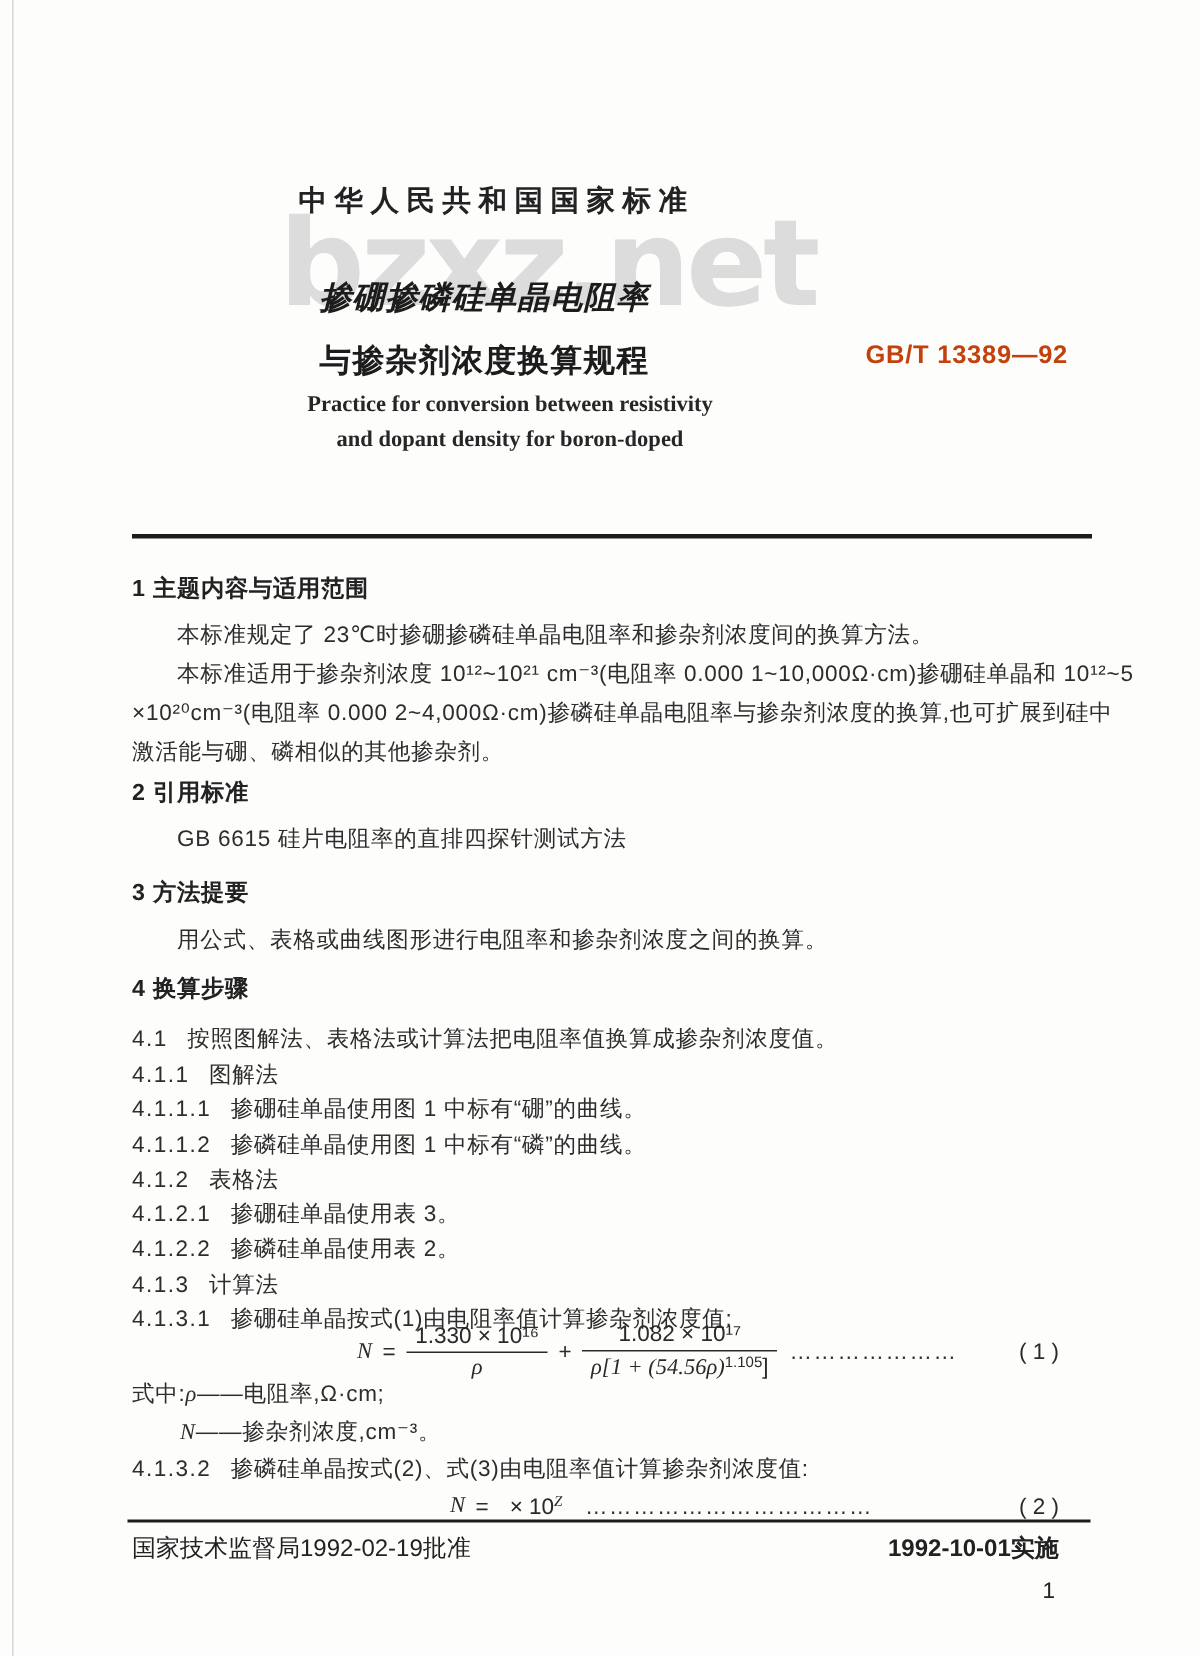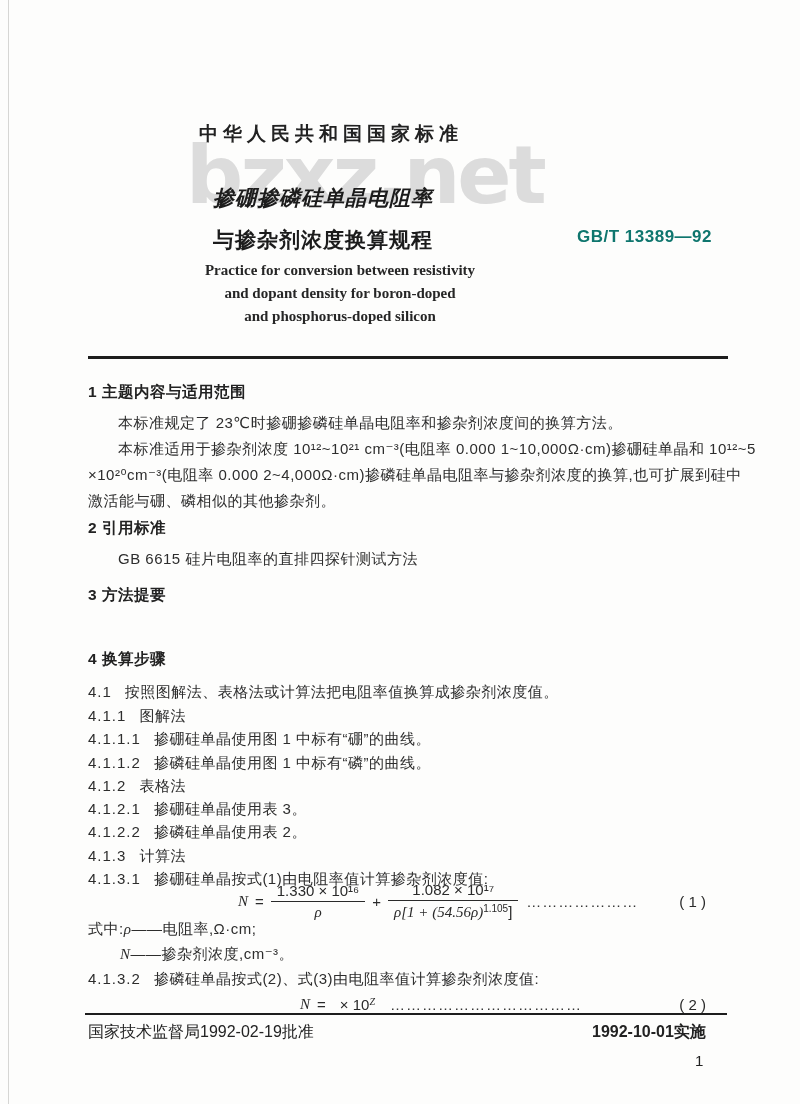--- a/index.html
+++ b/index.html
@@ -23,21 +23,21 @@
     font-family:"DejaVu Sans","Liberation Sans",sans-serif;
   }
   .layer { position:absolute; left:0; top:0; width:800px; height:1104px; z-index:1; }
   .org-title {
     left:199px; top:121px;
     font-size:19px; font-weight:bold; letter-spacing:5px; color:#222;
   }
   .doc-title {
     left:213px; font-size:21px; font-weight:bold; letter-spacing:1px; color:#1c1c1c;
   }
-  .std-code { left:577px; top:227px; font-size:17px; font-weight:bold; color:#0f766e; letter-spacing:0.5px; }
+  .std-code { left:577px; top:227px; font-size:17px; font-weight:bold; color:#c2410c; letter-spacing:0.5px; }
   .en-title {
     left:160px; top:259px; width:360px; text-align:center;
     font-family:"Liberation Serif","DejaVu Serif",serif;
     font-weight:bold; font-size:15px; line-height:23px; color:#262626;
     white-space:normal; position:absolute;
   }
   .rule-top { left:88px; top:356px; width:640px; height:3px; background:#1d1d1d; }
   .rule-bottom { left:85px; top:1013px; width:642px; height:2px; background:#1d1d1d; }
   .heading { font-size:15.5px; font-weight:bold; color:#222; letter-spacing:0.5px; }
   .btext { font-size:15px; color:#2d2d2d; letter-spacing:0.5px; }
@@ -69,35 +69,35 @@
 <div class="layer">
 
   <div class="abs org-title">中华人民共和国国家标准</div>
   <div class="abs doc-title" style="top:184px;font-style:italic;">掺硼掺磷硅单晶电阻率</div>
   <div class="abs doc-title" style="top:226px;">与掺杂剂浓度换算规程</div>
   <div class="abs std-code">GB/T 13389—92</div>
 
   <div class="en-title">
     <div>Practice for conversion between resistivity</div>
     <div>and dopant density for boron-doped</div>
-    <div>and phosphorus-doped silicon</div>
   </div>
 
   <div class="abs rule-top"></div>
 
   <div class="abs heading" style="left:88px; top:382px;">1  主题内容与适用范围</div>
   <div class="abs btext" style="left:118px; top:414px;">本标准规定了 23℃时掺硼掺磷硅单晶电阻率和掺杂剂浓度间的换算方法。</div>
   <div class="abs btext" style="left:118px; top:440px;">本标准适用于掺杂剂浓度 10¹²~10²¹ cm⁻³(电阻率 0.000 1~10,000Ω·cm)掺硼硅单晶和 10¹²~5</div>
   <div class="abs btext" style="left:88px;  top:466px;text-align:center;">×10²⁰cm⁻³(电阻率 0.000 2~4,000Ω·cm)掺磷硅单晶电阻率与掺杂剂浓度的换算,也可扩展到硅中</div>
   <div class="abs btext" style="left:88px;  top:492px;text-align:center;">激活能与硼、磷相似的其他掺杂剂。</div>
 
   <div class="abs heading" style="left:88px; top:518px;">2  引用标准</div>
   <div class="abs btext" style="left:118px; top:550px;">GB 6615  硅片电阻率的直排四探针测试方法</div>
 
   <div class="abs heading" style="left:88px; top:585px;">3  方法提要</div>
+  <div class="abs btext" style="left:118px; top:617px;">用公式、表格或曲线图形进行电阻率和掺杂剂浓度之间的换算。</div>
 
   <div class="abs heading" style="left:88px; top:649px;">4  换算步骤</div>
 
   <div class="abs btext clause" style="left:88px; top:683px;text-align:right;">
     <span class="cnum">4.1</span><span>按照图解法、表格法或计算法把电阻率值换算成掺杂剂浓度值。</span>
   </div>
   <div class="abs btext clause" style="left:88px; top:707px;">
     <span class="cnum">4.1.1</span><span>图解法</span>
   </div>
   <div class="abs btext clause" style="left:88px; top:730px;">

